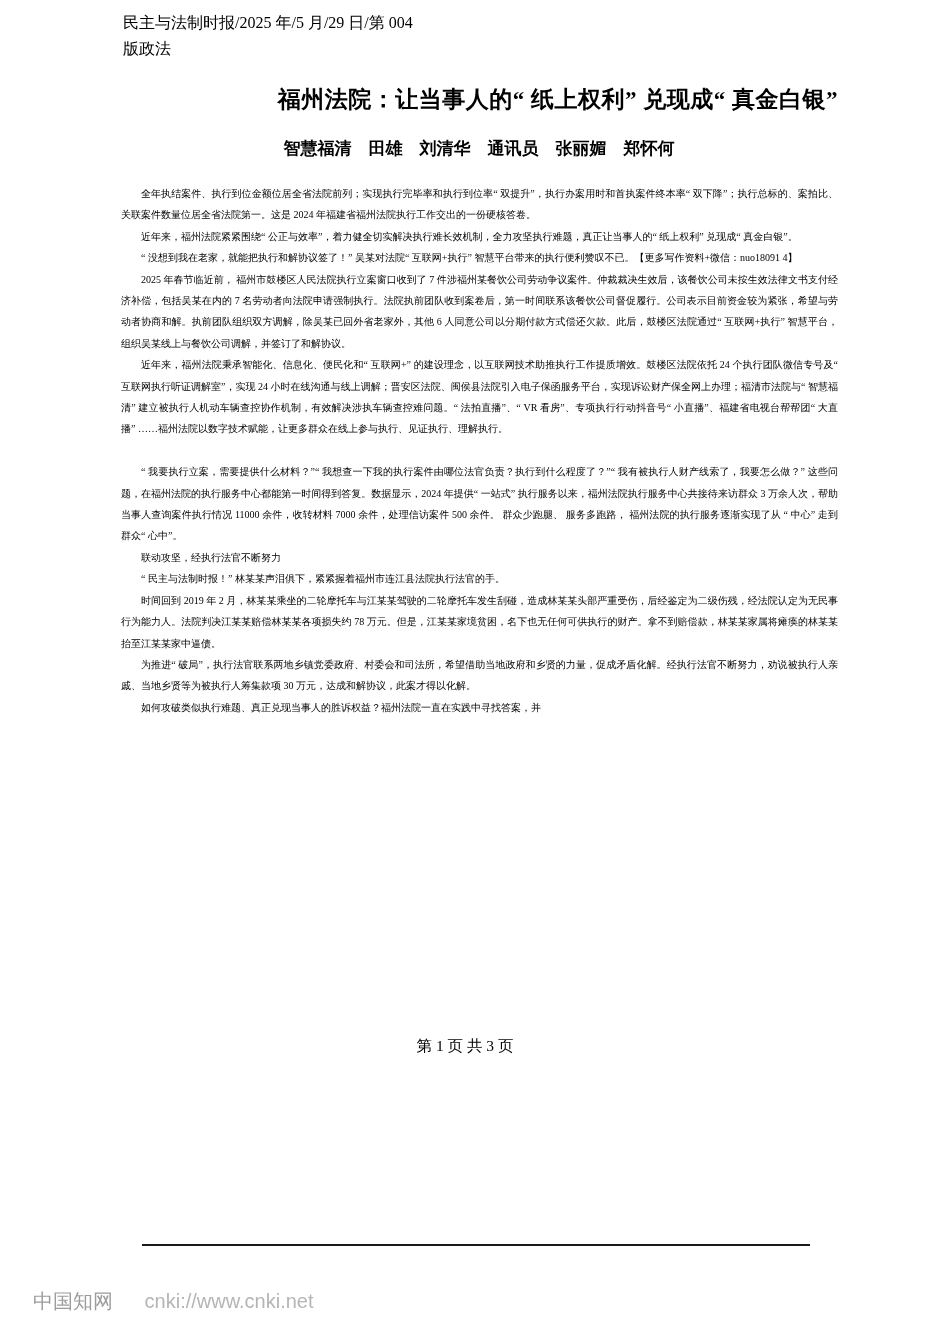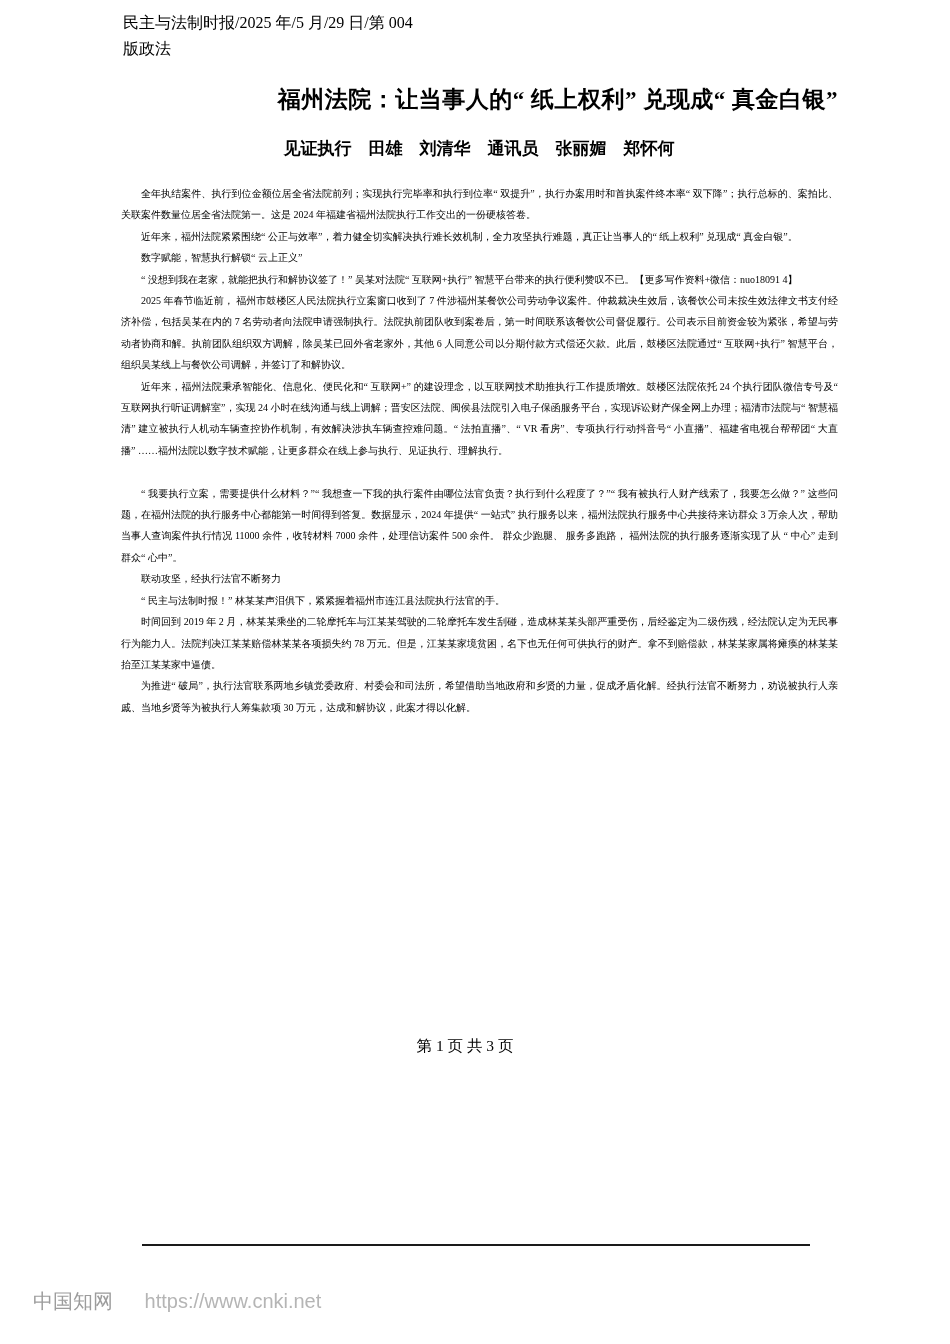--- a/index.html
+++ b/index.html
@@ -82,39 +82,39 @@
 
 <div class="page">
 
   <div class="pub-info">
     <div>民主与法制时报/2025 年/5 月/29 日/第 004</div>
     <div>版政法</div>
   </div>
 
   <h1 class="article-title">福州法院：让当事人的“ 纸上权利” 兑现成“ 真金白银”</h1>
 
-  <div class="article-byline">见证执行　田雄　刘清华　通讯员　张丽媚　郑怀何</div>
+  <div class="article-byline">智慧福清　田雄　刘清华　通讯员　张丽媚　郑怀何</div>
 
   <div class="article-body">
       <p class="body">全年执结案件、执行到位金额位居全省法院前列；实现执行完毕率和执行到位率“ 双提升”，执行办案用时和首执案件终本率“ 双下降”；执行总标的、案拍比、关联案件数量位居全省法院第一。这是 2024 年福建省福州法院执行工作交出的一份硬核答卷。</p>
       <p class="body">近年来，福州法院紧紧围绕“ 公正与效率”，着力健全切实解决执行难长效机制，全力攻坚执行难题，真正让当事人的“ 纸上权利” 兑现成“ 真金白银”。</p>
-      <p class="subhead">数字赋能，智慧执行解锁“ 云上正义”</p>
       <p class="body">“ 没想到我在老家，就能把执行和解协议签了！” 吴某对法院“ 互联网+执行” 智慧平台带来的执行便利赞叹不已。【更多写作资料+微信：nuo18091 4】</p>
       <p class="body">2025 年春节临近前， 福州市鼓楼区人民法院执行立案窗口收到了 7 件涉福州某餐饮公司劳动争议案件。仲裁裁决生效后，该餐饮公司未按生效法律文书支付经济补偿，包括吴某在内的 7 名劳动者向法院申请强制执行。法院执前团队收到案卷后，第一时间联系该餐饮公司督促履行。公司表示目前资金较为紧张，希望与劳动者协商和解。执前团队组织双方调解，除吴某已回外省老家外，其他 6 人同意公司以分期付款方式偿还欠款。此后，鼓楼区法院通过“ 互联网+执行” 智慧平台，组织吴某线上与餐饮公司调解，并签订了和解协议。</p>
       <p class="body">近年来，福州法院秉承智能化、信息化、便民化和“ 互联网+” 的建设理念，以互联网技术助推执行工作提质增效。鼓楼区法院依托 24 个执行团队微信专号及“ 互联网执行听证调解室”，实现 24 小时在线沟通与线上调解；晋安区法院、闽侯县法院引入电子保函服务平台，实现诉讼财产保全网上办理；福清市法院与“ 智慧福清” 建立被执行人机动车辆查控协作机制，有效解决涉执车辆查控难问题。“ 法拍直播”、“ VR 看房”、专项执行行动抖音号“ 小直播”、福建省电视台帮帮团“ 大直播” ……福州法院以数字技术赋能，让更多群众在线上参与执行、见证执行、理解执行。</p>
       <p class="spacer"></p>
       <p class="body">“ 我要执行立案，需要提供什么材料？”“ 我想查一下我的执行案件由哪位法官负责？执行到什么程度了？”“ 我有被执行人财产线索了，我要怎么做？” 这些问题，在福州法院的执行服务中心都能第一时间得到答复。数据显示，2024 年提供“ 一站式” 执行服务以来，福州法院执行服务中心共接待来访群众 3 万余人次，帮助当事人查询案件执行情况 11000 余件，收转材料 7000 余件，处理信访案件 500 余件。 群众少跑腿、 服务多跑路， 福州法院的执行服务逐渐实现了从 “ 中心” 走到群众“ 心中”。</p>
       <p class="subhead">联动攻坚，经执行法官不断努力</p>
       <p class="body">“ 民主与法制时报！” 林某某声泪俱下，紧紧握着福州市连江县法院执行法官的手。</p>
       <p class="body">时间回到 2019 年 2 月，林某某乘坐的二轮摩托车与江某某驾驶的二轮摩托车发生刮碰，造成林某某头部严重受伤，后经鉴定为二级伤残，经法院认定为无民事行为能力人。法院判决江某某赔偿林某某各项损失约 78 万元。但是，江某某家境贫困，名下也无任何可供执行的财产。拿不到赔偿款，林某某家属将瘫痪的林某某抬至江某某家中逼债。</p>
       <p class="body">为推进“ 破局”，执行法官联系两地乡镇党委政府、村委会和司法所，希望借助当地政府和乡贤的力量，促成矛盾化解。经执行法官不断努力，劝说被执行人亲戚、当地乡贤等为被执行人筹集款项 30 万元，达成和解协议，此案才得以化解。</p>
+      <p class="body">如何攻破类似执行难题、真正兑现当事人的胜诉权益？福州法院一直在实践中寻找答案，并</p>
     </div>
 
   <div class="page-num">第 1 页 共 3 页</div>
 
   <div class="separator"></div>
 
   <div class="watermark">
     <span class="brand">中国知网</span>
-    <span class="url">https://www.cnki.net</span>
+    <span class="url">cnki://www.cnki.net</span>
   </div>
 
 </div>
 
 </body></html>

